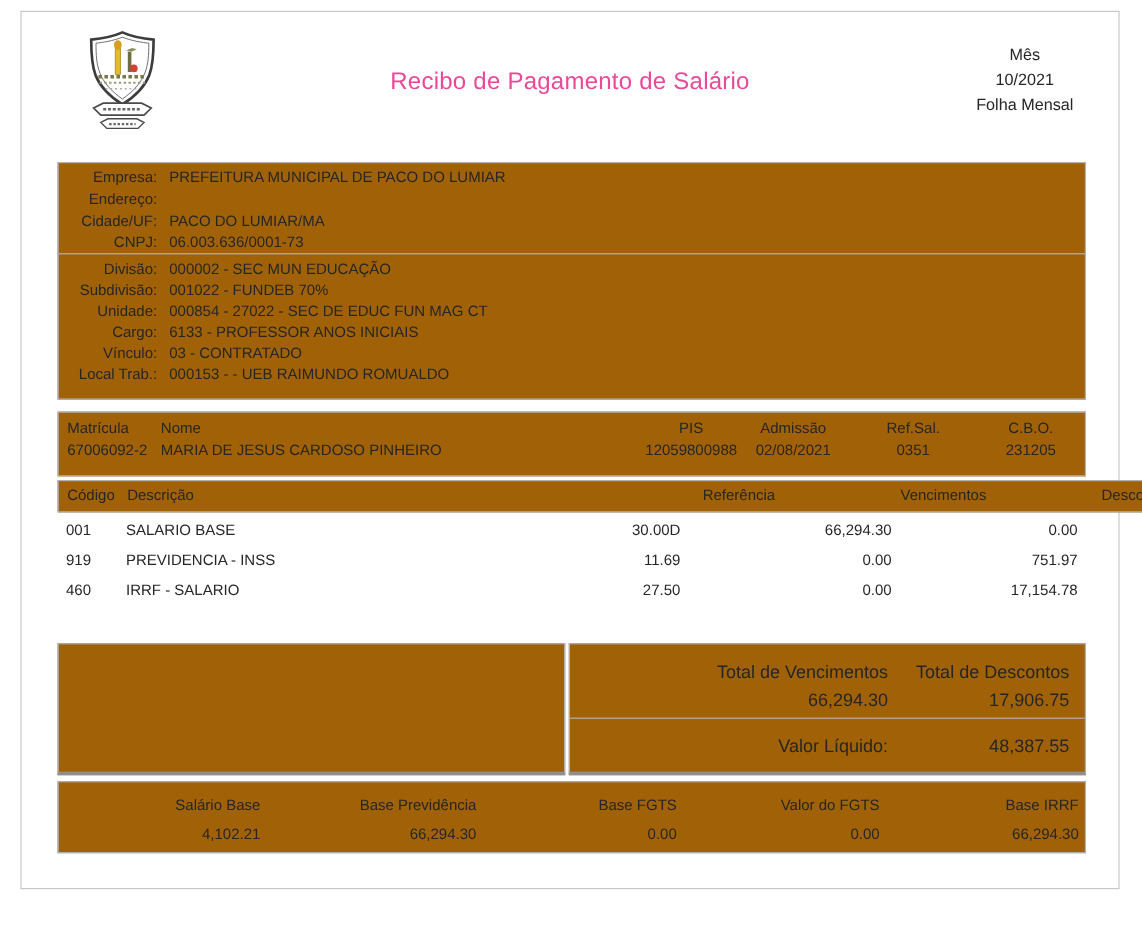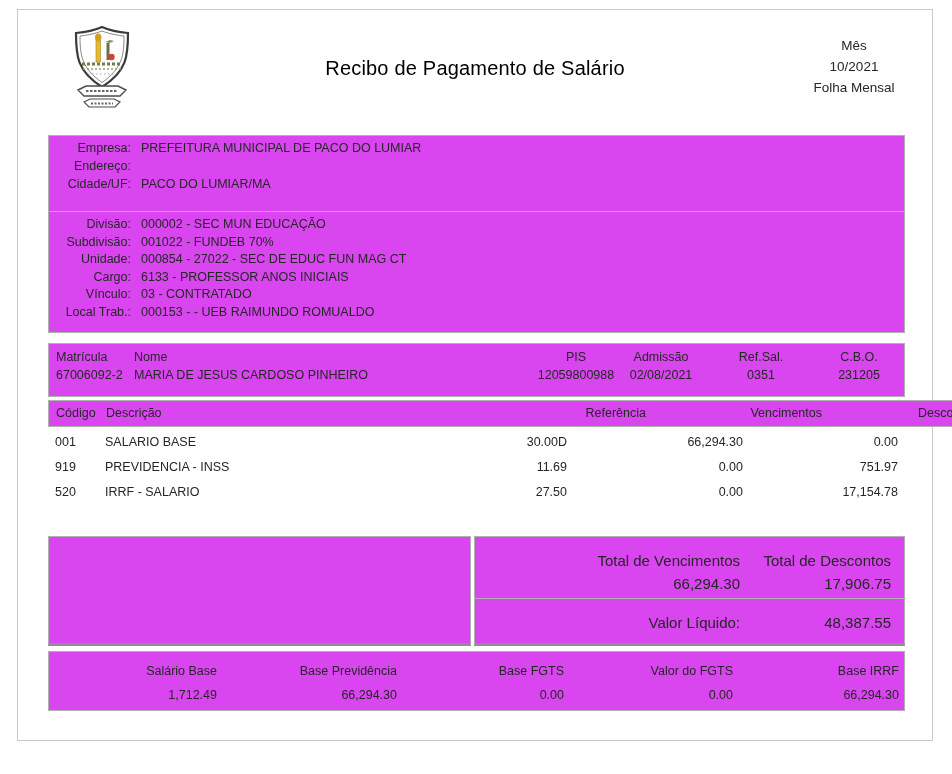--- a/index.html
+++ b/index.html
@@ -8,29 +8,29 @@
 
   .page {
     position:absolute; left:17px; top:9px; width:916px; height:732px;
     background:#ffffff; border:1px solid #c8c8c8;
   }
 
   
   .logo { position:absolute; left:50px; top:14px; width:68px; height:92px; }
   .doc-title {
     position:absolute; left:0; top:47px; width:100%;
-    text-align:center; font-size:20px; color:#000000; letter-spacing:.2px;
+    text-align:center; font-size:20px; color:#ec4899; letter-spacing:.2px;
   }
   .period {
     position:absolute; top:25px; right:28px; width:100px;
     text-align:center; font-size:13.5px; line-height:21px;
   }
 
   
-  .box { position:absolute; border:1px solid #b0b0b0; background:#d946ef; }
+  .box { position:absolute; border:1px solid #b0b0b0; background:#a16207; }
 
   .employer-box  { left:30px; top:125px; width:857px; height:77px;  padding-top:3px; }
   .assignment-box{ left:30px; top:201px; width:857px; height:122px; padding-top:4px; }
 
   .frow { display:flex; line-height:18px; font-size:12.5px; }
   .assignment-box .frow { line-height:17.5px; }
   .flabel { width:82px; text-align:right; flex:0 0 82px; }
   .fvalue { margin-left:10px; white-space:nowrap; }
 
   
@@ -111,20 +111,24 @@
       <span class="flabel">Empresa:</span>
       <span class="fvalue">PREFEITURA MUNICIPAL DE PACO DO LUMIAR</span>
     </div>
     <div class="frow">
       <span class="flabel">Endereço:</span>
     </div>
     <div class="frow">
       <span class="flabel">Cidade/UF:</span>
       <span class="fvalue">PACO DO LUMIAR/MA</span>
     </div>
+    <div class="frow">
+      <span class="flabel">CNPJ:</span>
+      <span class="fvalue">06.003.636/0001-73</span>
+    </div>
   </div>
 
   <div class="box assignment-box">
     <div class="frow">
       <span class="flabel">Divisão:</span>
       <span class="fvalue">000002 - SEC MUN EDUCAÇÃO</span>
     </div>
     <div class="frow">
       <span class="flabel">Subdivisão:</span>
       <span class="fvalue">001022 - FUNDEB 70%</span>
@@ -191,21 +195,21 @@
       <span class="col-descv">0.00</span>
     </div>
     <div class="earn-row">
       <span class="col-codigo">919</span>
       <span class="col-desc">PREVIDENCIA - INSS</span>
       <span class="col-ref">11.69</span>
       <span class="col-venc">0.00</span>
       <span class="col-descv">751.97</span>
     </div>
     <div class="earn-row">
-      <span class="col-codigo">520</span>
+      <span class="col-codigo">460</span>
       <span class="col-desc">IRRF - SALARIO</span>
       <span class="col-ref">27.50</span>
       <span class="col-venc">0.00</span>
       <span class="col-descv">17,154.78</span>
     </div>
   </div>
 
   <div class="box totals-left-box"></div>
   <div class="box totals-right-box">
     <div class="totals-row1">
@@ -220,21 +224,21 @@
     </div>
     <div class="totals-row2">
       <span class="liquido-label">Valor Líquido:</span>
       <span class="liquido-value">48,387.55</span>
     </div>
   </div>
 
   <div class="box bases-box">
     <div class="base-col base-1">
       <div>Salário Base</div>
-      <div>1,712.49</div>
+      <div>4,102.21</div>
     </div>
     <div class="base-col base-2">
       <div>Base Previdência</div>
       <div>66,294.30</div>
     </div>
     <div class="base-col base-3">
       <div>Base FGTS</div>
       <div>0.00</div>
     </div>
     <div class="base-col base-4">

